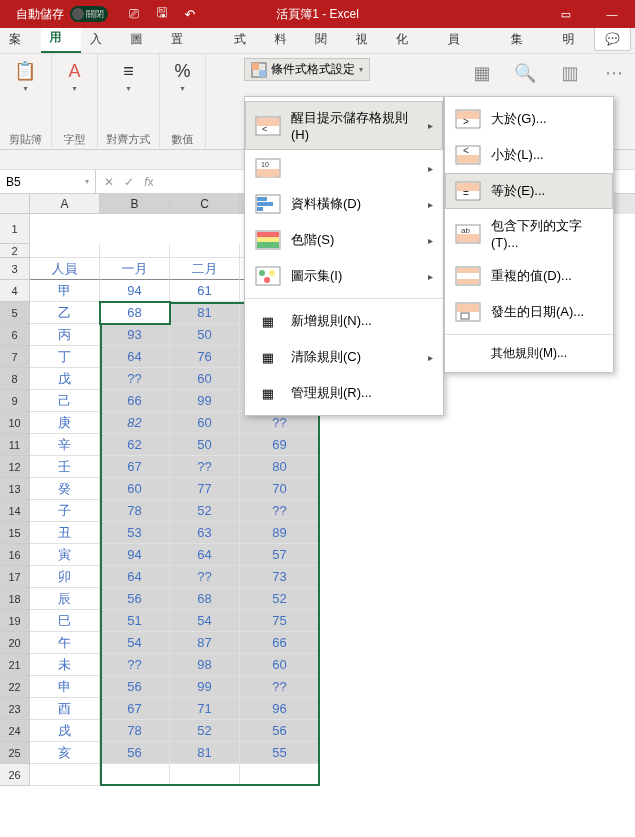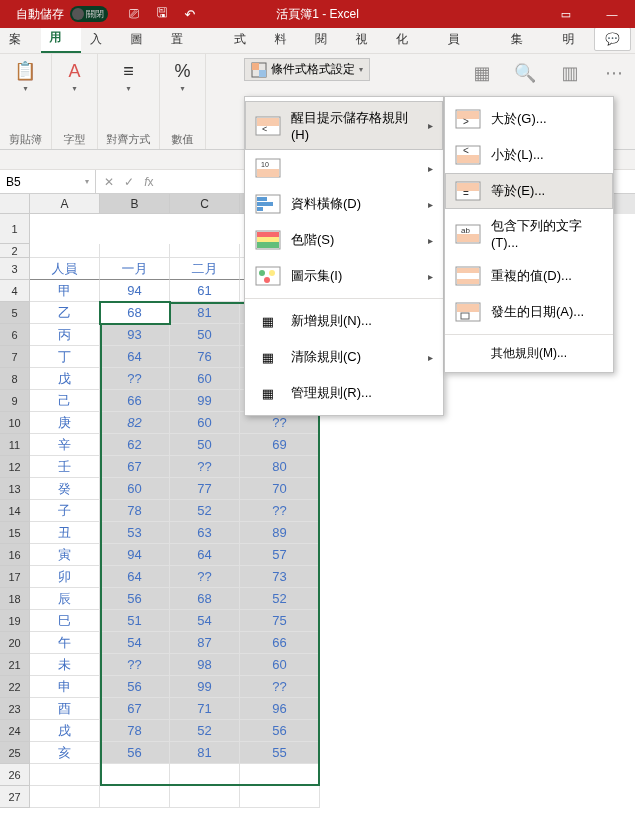--- a/index.html
+++ b/index.html
@@ -370,27 +370,20 @@
         <div class="cell sel" style="width: 70px;">81</div>
         <div class="cell sel" style="width: 80px;">55</div>
       </div>
       <div class="row">
         <div class="rh">26</div>
         <div class="cell" style="width: 70px;"></div>
         <div class="cell" style="width: 70px;"></div>
         <div class="cell" style="width: 70px;"></div>
         <div class="cell" style="width: 80px;"></div>
       </div>
-      <div class="row">
-        <div class="rh">27</div>
-        <div class="cell" style="width: 70px;"></div>
-        <div class="cell" style="width: 70px;"></div>
-        <div class="cell" style="width: 70px;"></div>
-        <div class="cell" style="width: 80px;"></div>
-      </div>
     </div>
   <div class="sel-border" style="left:100px; top:108px; width:220px; height:484px;"></div>
 </div>
 
 <div class="menu menu1">
   <div class="menu-item hov">
     <span class="mi-icon">
         <svg width="26" height="20" viewBox="0 0 26 20">
           <rect x="1" y="1" width="24" height="18" fill="#fff" stroke="#999"></rect>
           <rect x="2" y="2" width="22" height="8" fill="#f8cbad"></rect>

